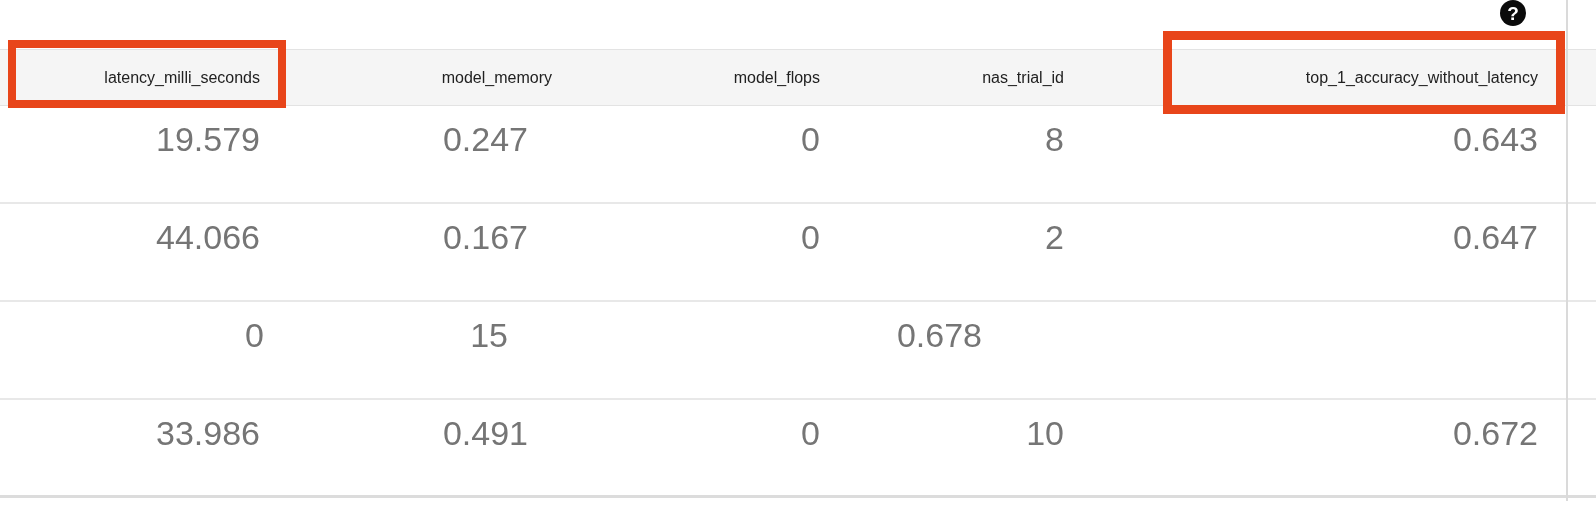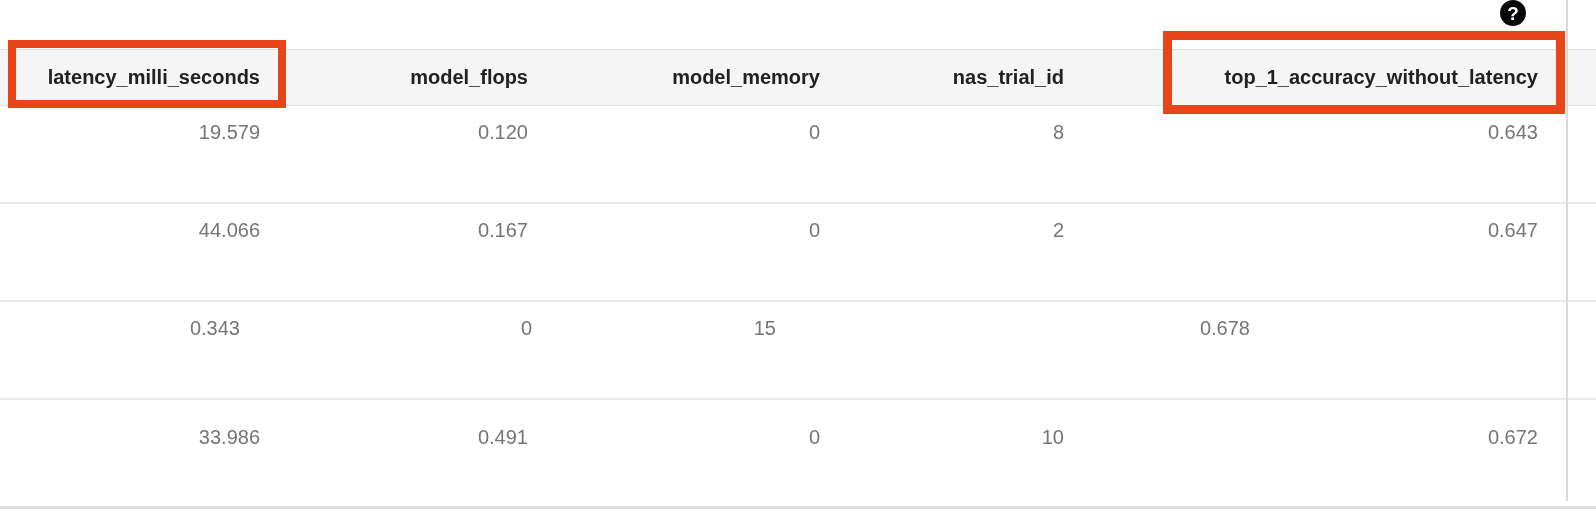--- a/index.html
+++ b/index.html
@@ -49,41 +49,41 @@
     border-top: 1px solid #e3e3e3;
     border-bottom: 1px solid #e3e3e3;
     z-index: 1;
   }
   .th {
     display: flex;
     align-items: center;
     justify-content: flex-end;
     box-sizing: border-box;
     padding-right: 28px;
-    font-size: 20px;
-    font-weight: bold;
+    font-size: 16px;
+    font-weight: normal;
     color: #212121;
     white-space: nowrap;
     text-align: center;
   }
   .tbody { position: absolute; left: 0; top: 106px; width: 1596px; z-index: 1; }
   .tr {
     display: flex;
     height: 98px;
     box-sizing: border-box;
     border-bottom: 2px solid #e8e8e8;
     background: #ffffff;
   }
-  .tr:last-child { border-bottom: 3px solid #dcdcdc; margin-top: 11px; }
+  .tr:last-child { border-bottom: 3px solid #dcdcdc; }
   .td {
     box-sizing: border-box;
     padding-right: 28px;
     padding-top: 15px;
     text-align: right;
-    font-size: 20px;
+    font-size: 34px;
     line-height: 1.1;
     color: #757575;
     white-space: nowrap;
   }
   .c0 { width: 288px; }
   .c1 { width: 268px; }
   .c2 { width: 292px; }
   .c3 { width: 244px; }
   .c4 { width: 474px; }
 
@@ -114,44 +114,43 @@
 <div id="screen">
 
   <div class="help-btn">
     <span>?</span>
   </div>
 
   <div class="v-divider"></div>
 
   <div class="thead">
     <div class="th c0">latency_milli_seconds</div>
+    <div class="th c2">model_memory</div>
     <div class="th c1">model_flops</div>
-    <div class="th c2">model_memory</div>
     <div class="th c3">nas_trial_id</div>
     <div class="th c4">top_1_accuracy_without_latency</div>
   </div>
   <div class="thead-edge"></div>
 
   <div class="tbody">
     <div class="tr">
       <div class="td c0">19.579</div>
-      <div class="td c1">0.120</div>
+      <div class="td c1">0.247</div>
       <div class="td c2">0</div>
       <div class="td c3">8</div>
       <div class="td c4">0.643</div>
     </div>
     <div class="tr">
       <div class="td c0">44.066</div>
       <div class="td c1">0.167</div>
       <div class="td c2">0</div>
       <div class="td c3">2</div>
       <div class="td c4">0.647</div>
     </div>
     <div class="tr">
-      <div class="td c1">0.343</div>
       <div class="td c2">0</div>
       <div class="td c3">15</div>
       <div class="td c4">0.678</div>
     </div>
     <div class="tr">
       <div class="td c0">33.986</div>
       <div class="td c1">0.491</div>
       <div class="td c2">0</div>
       <div class="td c3">10</div>
       <div class="td c4">0.672</div>

